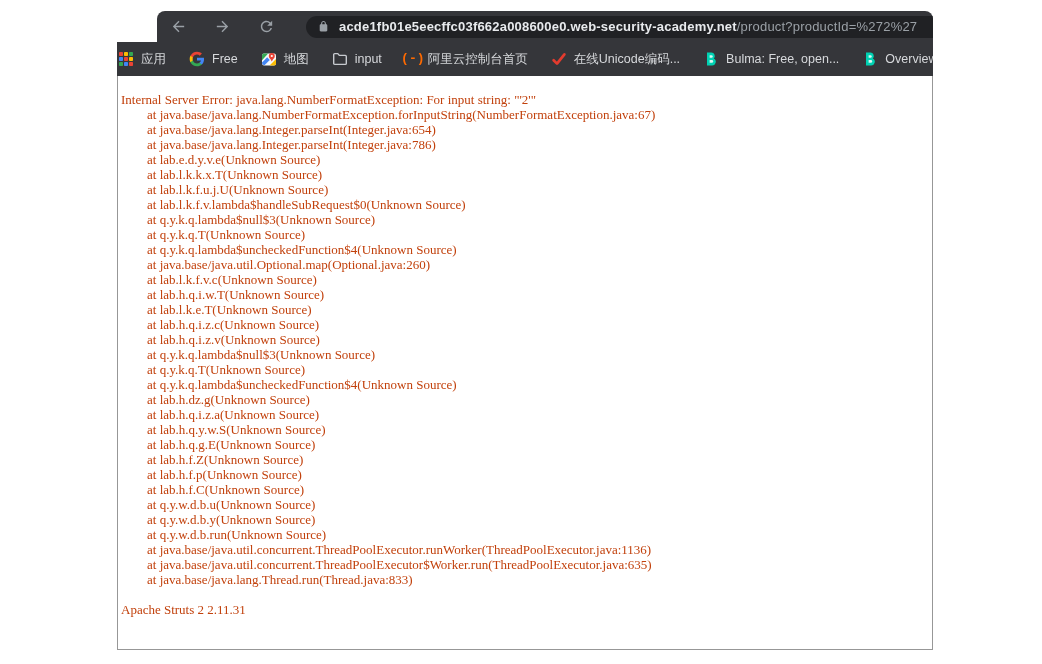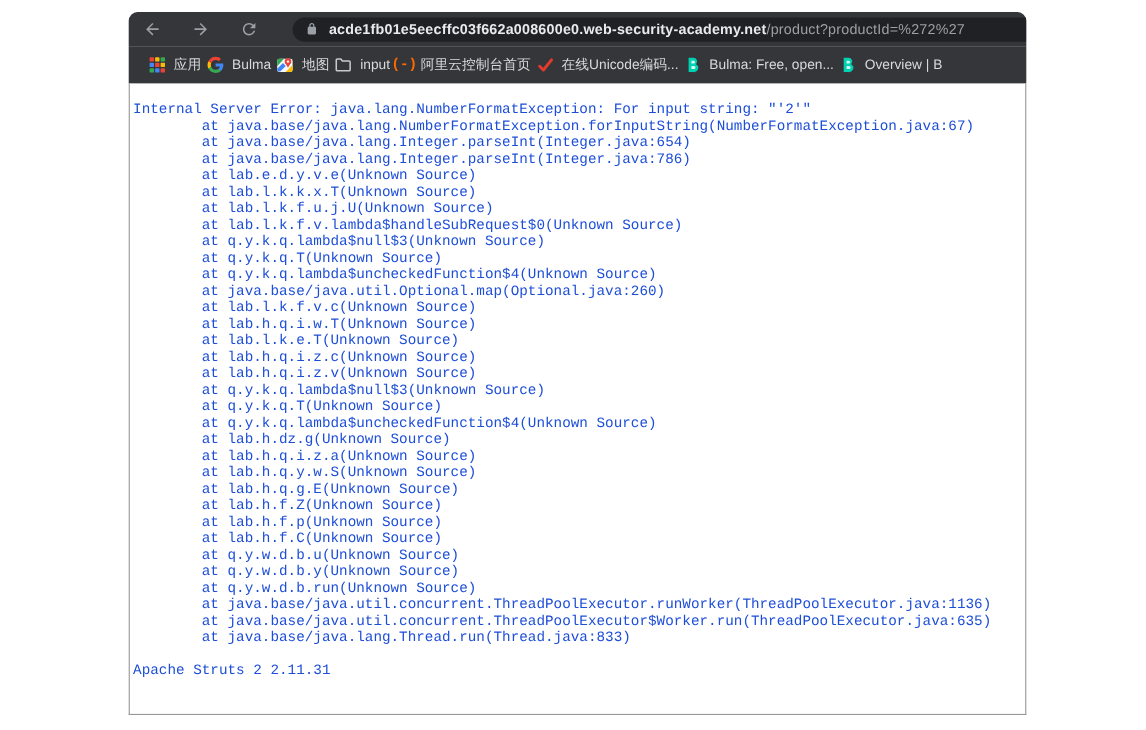--- a/index.html
+++ b/index.html
@@ -11,20 +11,21 @@
   .window {
     position:absolute; left:117px; top:11px; width:816px; height:639px;
     display:flex; flex-direction:column;
   }
   
   .toolbar {
     flex:0 0 31px; background:var(--chrome-bg,#35363a);
     border-radius:8px 8px 0 0;
     display:flex; align-items:center; padding-left:9px; gap:20px;
     overflow:hidden;
+    margin-left:40px;
   }
   .nav-btn {
     width:24px; height:24px; flex:0 0 auto; color:var(--text-secondary,#9aa0a6);
     display:flex; align-items:center; justify-content:center; border-radius:50%;
   }
   .nav-btn svg { width:17px; height:17px; fill:currentColor; }
   .url-bar {
     flex:1 1 auto; height:22px; margin-left:8px;
     background:var(--urlbar-bg,#202124);
     border-radius:12px 0 0 12px;
@@ -32,40 +33,40 @@
     overflow:hidden; white-space:nowrap;
   }
   .url-bar .lock { width:13px; height:13px; flex:0 0 auto; display:flex; }
   .url-bar .lock svg { width:13px; height:13px; fill:var(--text-secondary,#9aa0a6); }
   .url-text { margin-left:9px; font-size:13px; letter-spacing:.2px; }
   .url-domain { color:var(--text-primary,#e8eaed); font-weight:700; }
   .url-path { color:var(--text-secondary,#9aa0a6); font-weight:400; }
   
   .bookmarks {
     flex:0 0 34px; background:var(--chrome-bg,#35363a);
-    display:flex; align-items:center; padding-left:18px; gap:5px;
+    display:flex; align-items:center; padding-left:1px; gap:23px;
     overflow:hidden; white-space:nowrap;
   }
   .bookmark {
     display:flex; align-items:center; gap:7px; flex:0 0 auto;
     color:#d7d9dc; font-size:12.5px;
   }
   .bm-icon { width:16px; height:16px; display:flex; align-items:center; justify-content:center; flex:0 0 auto; }
   .bm-icon svg { width:16px; height:16px; display:block; }
   .bm-icon .txt-ic { font-family:"Liberation Mono", monospace; font-weight:700; font-size:13px; line-height:16px; }
   
   .content {
     flex:1 1 auto; background:#ffffff;
     border:1px solid #979797; border-top:none;
     overflow:hidden;
   }
   .content pre {
     margin:0; padding:16px 4px 0 3px;
-    font-family:Liberation Mono, monospace;
-    font-size:13px; line-height:15px; color:#1d4ed8;
+    font-family:Liberation Serif, serif;
+    font-size:13px; line-height:15px; color:#c2410c;
   }
 </style>
 </head>
 <body>
 
 <div class="window">
 
   <div class="toolbar">
     <div class="nav-btn">
       <span style="display:flex">
@@ -118,21 +119,21 @@
 
   <div class="bookmark">
     <span class="bm-icon">
           <svg viewBox="0 0 24 24">
             <path fill="#4285F4" d="M22.56 12.25c0-.78-.07-1.53-.2-2.25H12v4.26h5.92c-.26 1.37-1.04 2.53-2.21 3.31v2.77h3.57c2.08-1.92 3.28-4.74 3.28-8.09z"></path>
             <path fill="#34A853" d="M12 23c2.97 0 5.46-.98 7.28-2.66l-3.57-2.77c-.98.66-2.23 1.06-3.71 1.06-2.86 0-5.29-1.93-6.16-4.53H2.18v2.84C3.99 20.53 7.7 23 12 23z"></path>
             <path fill="#FBBC05" d="M5.84 14.09c-.22-.66-.35-1.36-.35-2.09s.13-1.43.35-2.09V7.07H2.18C1.43 8.55 1 10.22 1 12s.43 3.45 1.18 4.93l2.85-2.22.81-.62z"></path>
             <path fill="#EA4335" d="M12 5.38c1.62 0 3.06.56 4.21 1.64l3.15-3.15C17.45 2.09 14.97 1 12 1 7.7 1 3.99 3.47 2.18 7.07l3.66 2.84c.87-2.6 3.3-4.53 6.16-4.53z"></path>
           </svg>
         </span>
-    <span class="bm-label">Bulma</span>
+    <span class="bm-label">Free</span>
   </div>
 
   <div class="bookmark">
     <span class="bm-icon">
           <svg viewBox="0 0 16 16">
             <rect x="1" y="2.5" width="14" height="12" rx="2" fill="#f6f9fb"></rect>
             <path d="M1 4.5A2 2 0 0 1 3 2.5h4.2L1 9.2z" fill="#34a853"></path>
             <path d="M1 11.5 6.2 6.3l2.6 2.6-5.1 5.1H3a2 2 0 0 1-2-2z" fill="#4285f4"></path>
             <path d="M15 12.5a2 2 0 0 1-2 2H8.6l6.4-6.4z" fill="#fbbc04"></path>
             <circle cx="10.8" cy="5" r="3" fill="#ea4335"></circle>

